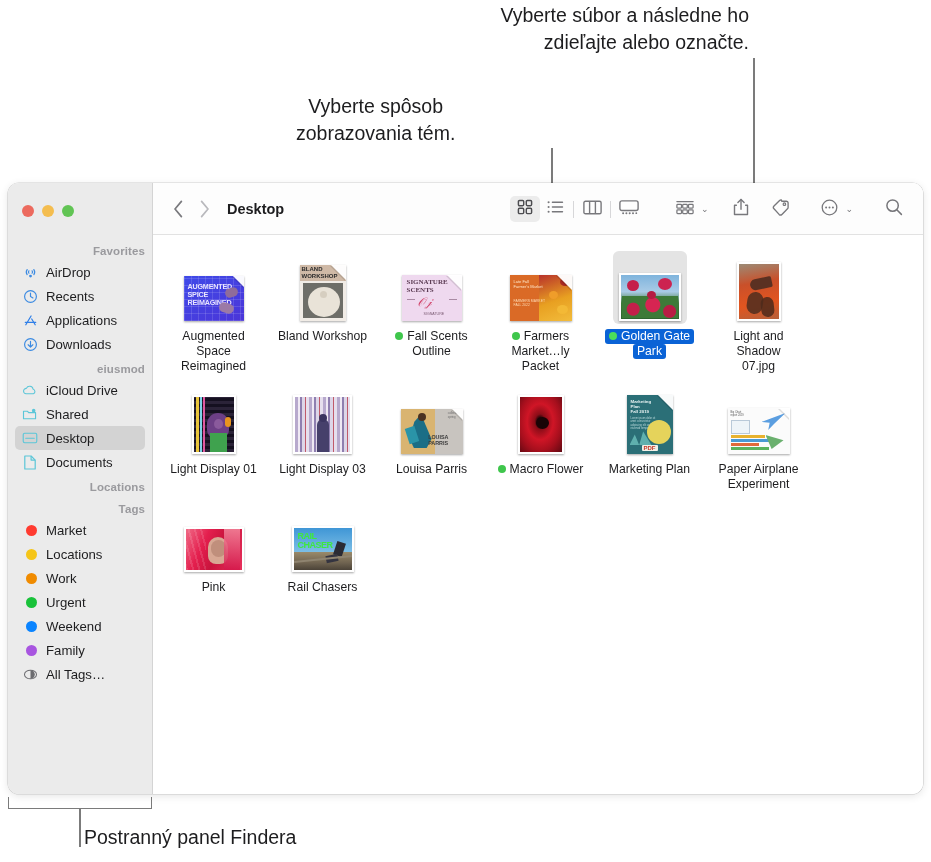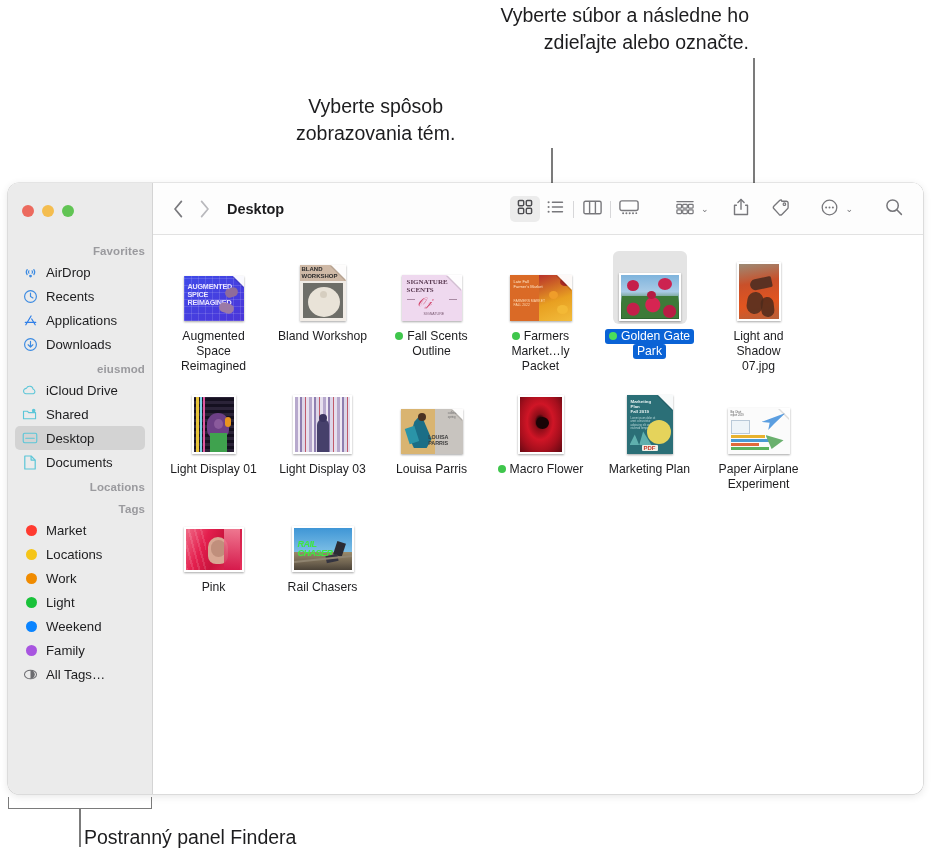--- a/index.html
+++ b/index.html
@@ -423,21 +423,21 @@
       <div class="sb-item">
         <span class="sb-icon">
           <span class="tag-dot" style="background:#f08b00"></span>
           </span>
         <span class="sb-label">Work</span>
       </div>
       <div class="sb-item">
         <span class="sb-icon">
           <span class="tag-dot" style="background:#19c23a"></span>
           </span>
-        <span class="sb-label">Light</span>
+        <span class="sb-label">Urgent</span>
       </div>
       <div class="sb-item">
         <span class="sb-icon">
           <span class="tag-dot" style="background:#0a84ff"></span>
           </span>
         <span class="sb-label">Weekend</span>
       </div>
       <div class="sb-item">
         <span class="sb-icon">
           <span class="tag-dot" style="background:#a855e0"></span>
@@ -814,21 +814,21 @@
         <div class="fname">
           <span class="line"><span class="chip">Pink</span></span>
         </div>
       </div>
 
       <div class="file-item">
         <div class="thumb-wrap">
           <div class="thumb framed" style="width:62px;height:46px;background:#4aa3d8;">
             <div style="position:absolute;left:0;top:0;right:0;height:60%;background:linear-gradient(180deg,#3f96d6 0%,#7fc0e6 100%);"></div>
             <div style="position:absolute;left:0;bottom:0;right:0;height:44%;background:linear-gradient(180deg,#9a8a6a 0%,#6f6350 60%,#4b4338 100%);"></div>
-            <div style="position:absolute;left:4px;top:12px;font-size:9px;font-weight:bold;color:#3ee83f;line-height:9px;font-style:italic;letter-spacing:-0.5px;">RAIL<br>CHASER</div>
+            <div style="position:absolute;left:4px;top:4px;font-size:9px;font-weight:bold;color:#3ee83f;line-height:9px;letter-spacing:-0.5px;">RAIL<br>CHASER</div>
             <div style="position:absolute;right:8px;top:14px;width:9px;height:14px;background:#2b2b33;transform:rotate(18deg);"></div>
             <div style="position:absolute;right:14px;bottom:8px;width:12px;height:7px;background:#343440;transform:rotate(-12deg);"></div>
             <div style="position:absolute;left:0;bottom:10px;width:100%;height:1.6px;background:#8f8470;transform:rotate(-6deg);"></div>
           </div>
         </div>
         <div class="fname">
           <span class="line"><span class="chip">Rail Chasers</span></span>
         </div>
       </div>
 

